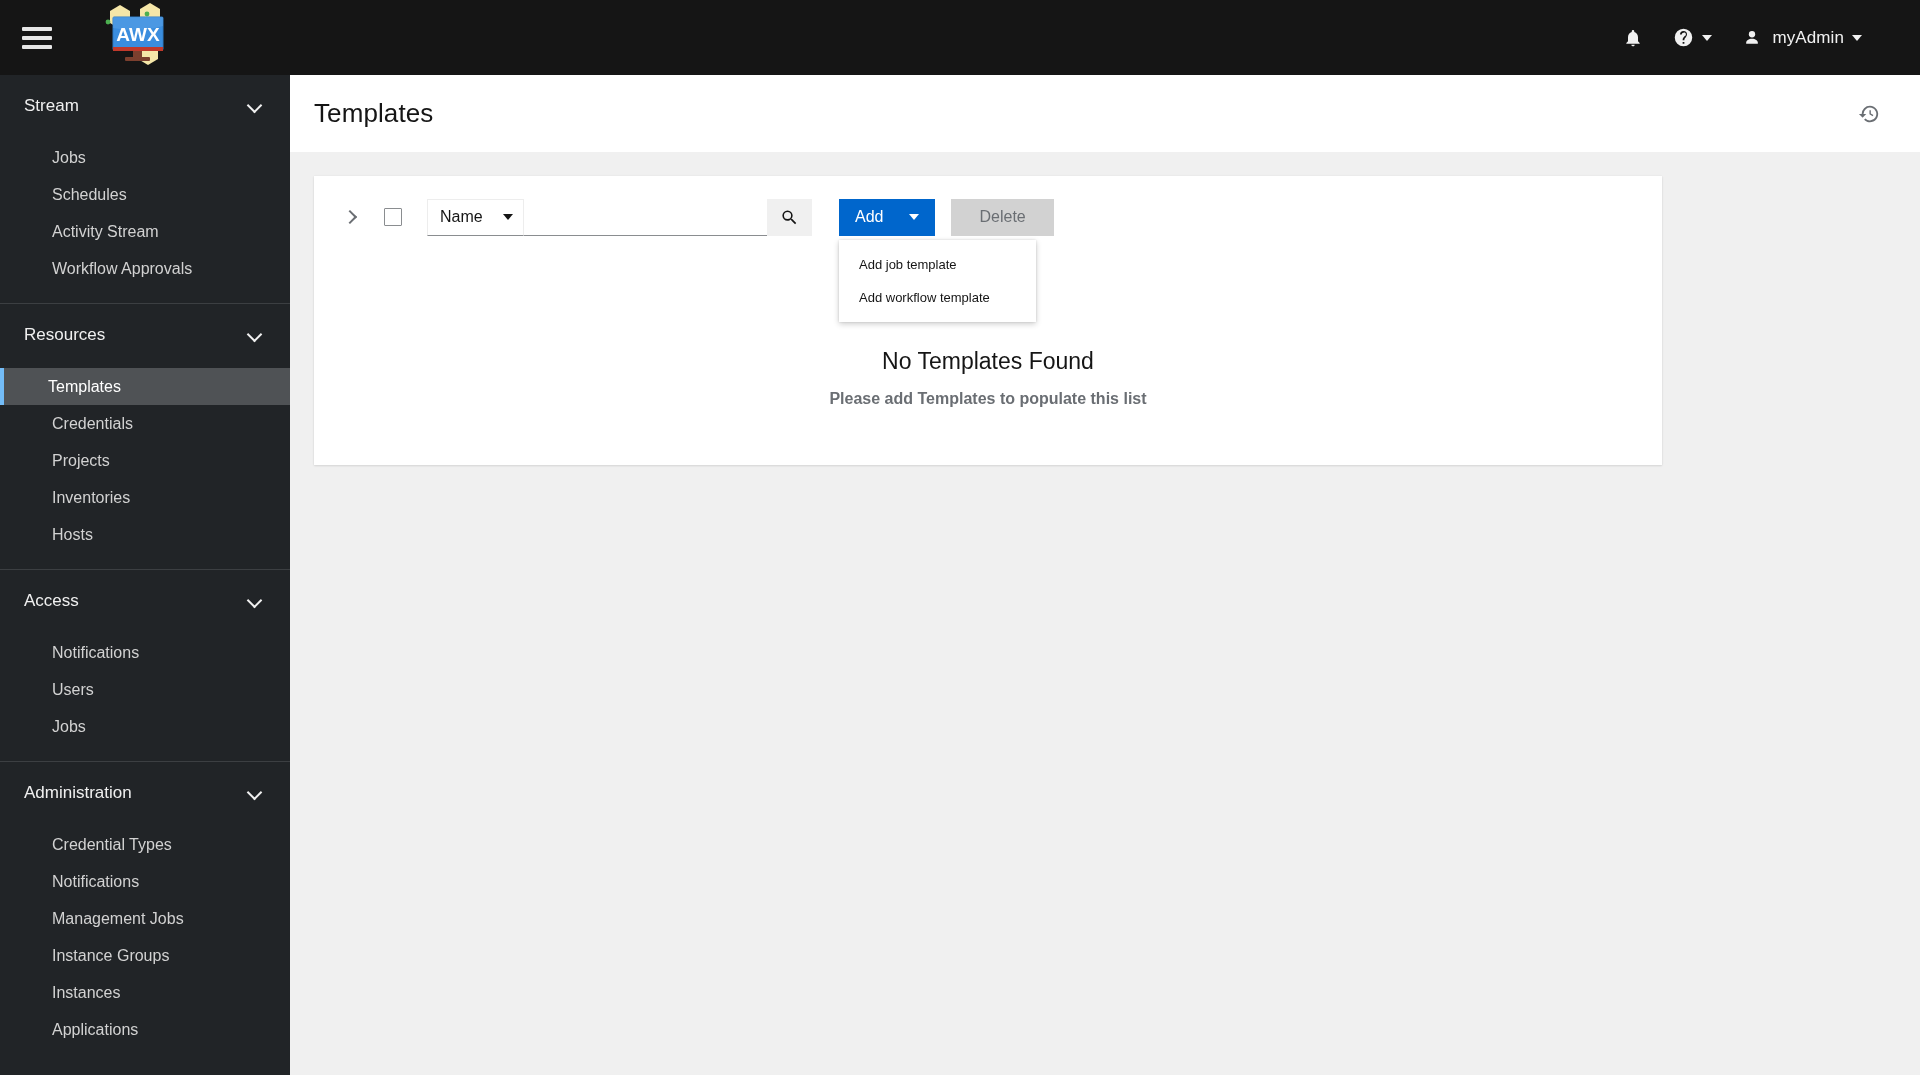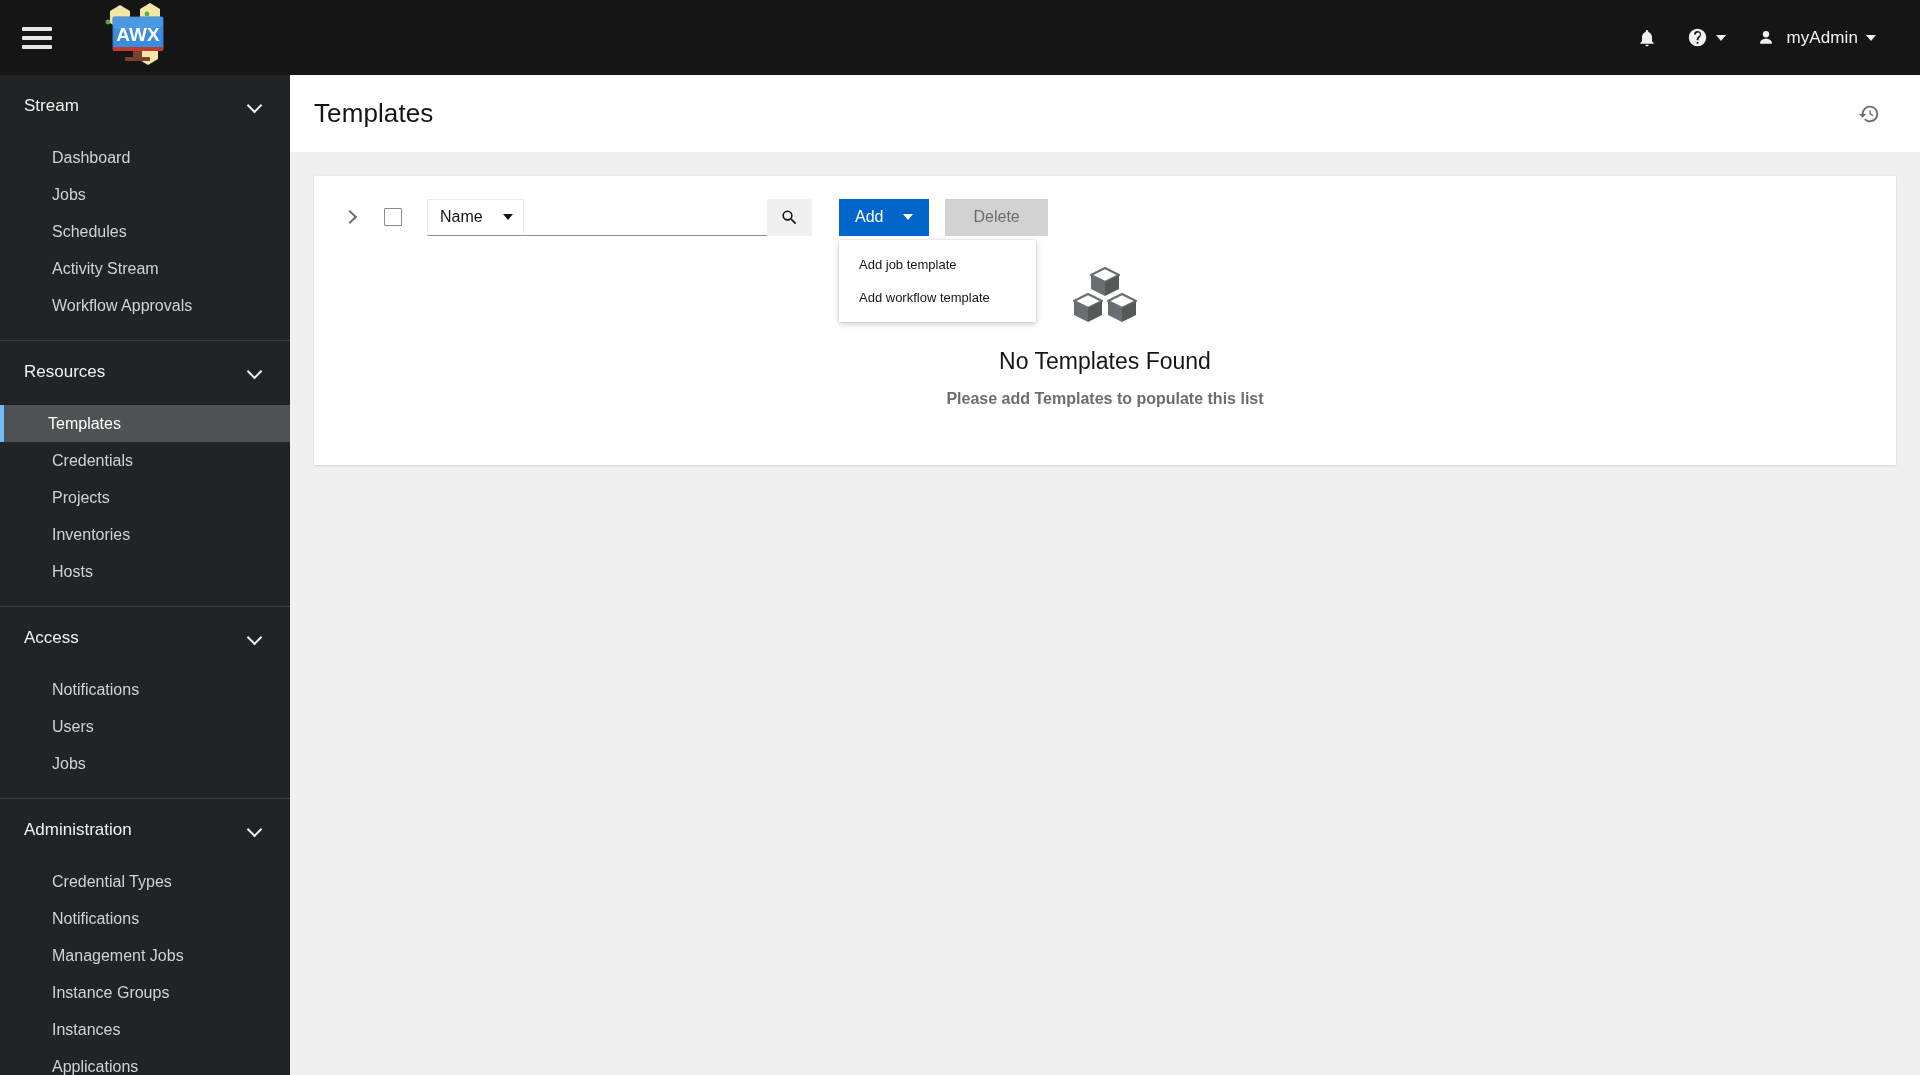--- a/index.html
+++ b/index.html
@@ -40,21 +40,21 @@
     margin-left: 36px;
     width: 100px; height: 70px;
     position: relative;
   }
   .brand svg { display: block; }
 
   .masthead-right {
     margin-left: auto;
     display: flex;
     align-items: center;
-    padding-right: 30px;
+    padding-right: 44px;
     gap: 2px;
   }
   .mh-btn {
     display: flex; align-items: center; justify-content: center;
     height: 46px;
     padding: 0 14px;
     cursor: pointer;
     color: #f0f0f0;
   }
   .mh-btn svg { display:block; fill: #f0f0f0; }
@@ -153,21 +153,21 @@
   .content {
     position: absolute;
     top: 152px; left: 290px;
     width: 1630px;
     height: 923px;
     background: #f0f0f0;
     padding: 24px;
   }
   .card {
     background: #ffffff;
-    width: 1582px;
+    width: 1348px;
     height: 289px;
     box-shadow: 0 1px 2px 0 rgba(3,3,3,.10), 0 0 2px 0 rgba(3,3,3,.06);
     position: relative;
   }
 
   
   .toolbar {
     display: flex;
     align-items: center;
     padding: 16px 0 0 24px;
@@ -241,21 +241,21 @@
 
   .add-wrap { position: relative; margin-left: 27px; }
   .btn-add {
     height: 37px;
     background: #0066cc;
     color: #fff;
     border: none;
     padding: 0 16px;
     font-size: 16px;
     font-family: "Liberation Sans", sans-serif;
-    display: flex; align-items: center; gap: 20px;
+    display: flex; align-items: center; gap: 26px;
     cursor: pointer;
   }
   .btn-add .tri {
     width: 0; height: 0;
     border-left: 5px solid transparent;
     border-right: 5px solid transparent;
     border-top: 6px solid #ffffff;
   }
   .btn-delete {
     height: 37px;
@@ -368,23 +368,20 @@
 </div>
 
 <nav class="sidebar" id="sidebar">
     <div class="nav-group">
       <div class="group-header">
         <span>Stream</span>
         <span class="chev"></span>
       </div>
       <div class="group-body">
         <div class="nav-item">
-          <span>Dashboard</span>
-        </div>
-        <div class="nav-item">
           <span>Jobs</span>
         </div>
         <div class="nav-item">
           <span>Schedules</span>
         </div>
         <div class="nav-item">
           <span>Activity Stream</span>
         </div>
         <div class="nav-item">
           <span>Workflow Approvals</span>

